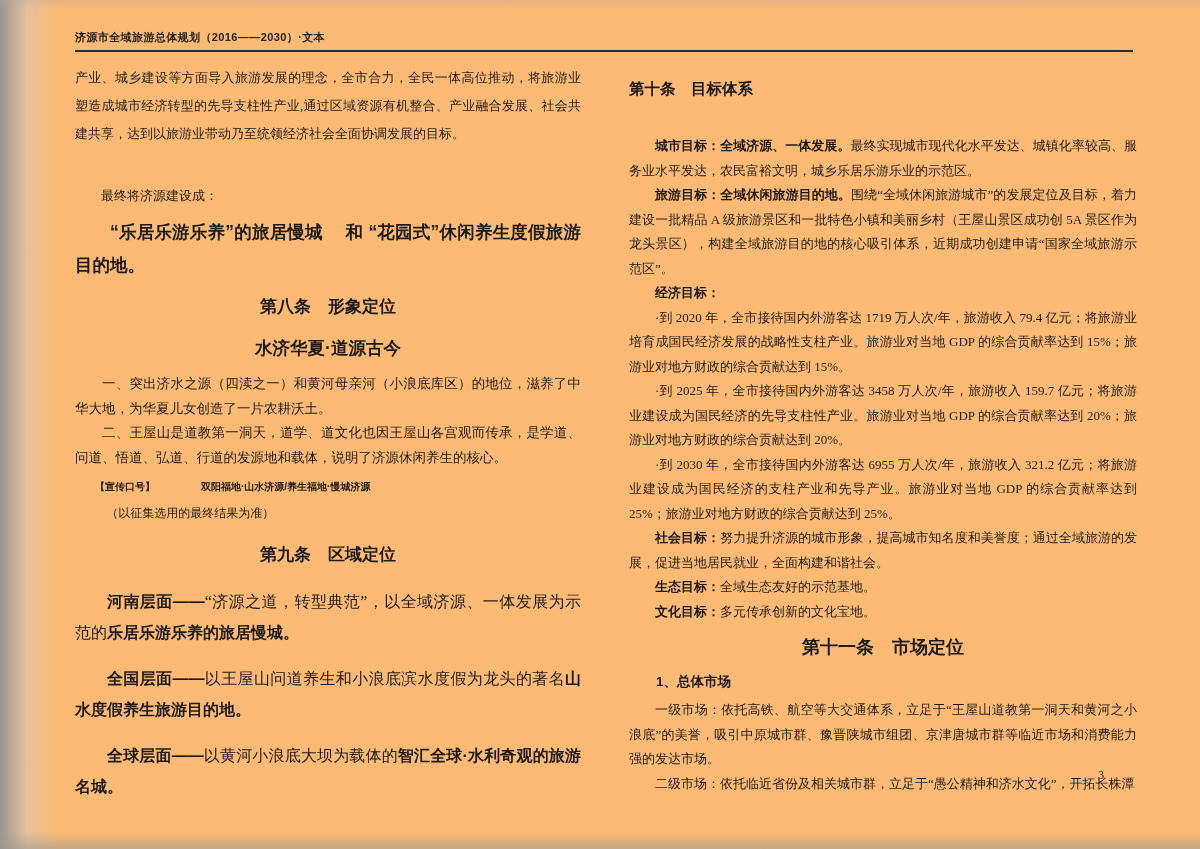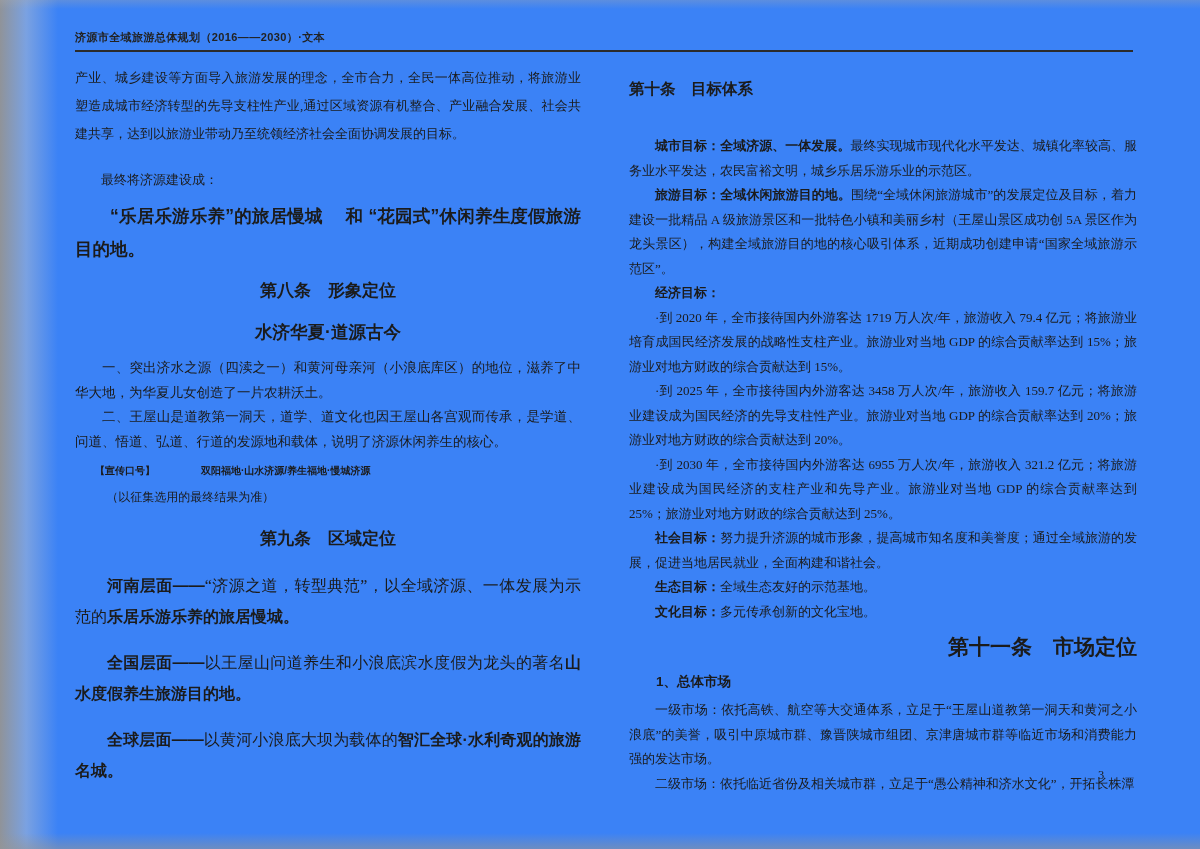--- a/index.html
+++ b/index.html
@@ -1,17 +1,17 @@
 <!DOCTYPE html>
 <html><head>
 <meta charset="utf-8">
 <style>
   html,body{margin:0;padding:0;background:#e8e8e8;}
   .page{
-    position:relative;width:1200px;height:849px;background:#3b82f6;
+    position:relative;width:1200px;height:849px;background:#fdba74;
     font-family:"Liberation Serif","DejaVu Serif",serif;color:#1b1b1b;
     overflow:hidden;
   }
   
   .edge-left{position:absolute;left:0;top:0;bottom:0;width:58px;
     background:linear-gradient(90deg,rgba(148,148,148,.95) 0%,rgba(200,200,200,.45) 45%,rgba(255,255,255,0) 100%);}
   .edge-bottom{position:absolute;left:0;right:0;bottom:0;height:16px;
     background:linear-gradient(0deg,rgba(150,150,150,.55),rgba(255,255,255,0));}
   .edge-top{position:absolute;left:0;right:0;top:0;height:9px;
     background:linear-gradient(180deg,rgba(170,170,170,.30),rgba(255,255,255,0));}
@@ -22,39 +22,39 @@
 
   .col{position:absolute;top:64px;}
   .col-left{left:75px;width:506px;}
   .col-right{left:629px;width:508px;}
 
   p{margin:0;text-align:justify;}
   .b{font-family:"Liberation Sans","DejaVu Sans",sans-serif;font-weight:bold;}
 
   
   .p1{font-size:13px;line-height:28px;}
-  .p2{font-size:13px;line-height:24px;margin-top:20px;text-indent:2em;}
+  .p2{font-size:13px;line-height:24px;margin-top:36px;text-indent:2em;}
   .slogan{font-size:17.5px;line-height:33px;margin-top:8px;text-indent:2em;}
   .art-h{font-size:17px;line-height:22px;margin-top:14px;text-align:center;}
   .h-center{font-size:17.5px;line-height:24px;margin-top:18px;text-align:center;}
   .item{font-size:13.5px;line-height:24.5px;text-indent:2em;}
   .item-first{margin-top:12px;}
   .slogan2{font-size:10px;line-height:22px;margin-top:6px;text-indent:2em;text-align:left;}
   .slogan2 .lab{margin-right:46px;}
   .note{font-size:12px;line-height:18px;margin-top:6px;text-indent:2.6em;text-align:left;}
   .h9{margin-top:22px;}
   .layer{font-size:16px;line-height:31px;text-indent:2em;}
   .layer-first{margin-top:20px;}
   .layer + .layer{margin-top:15px;}
 
   
   .h10{font-size:15.5px;line-height:22px;margin-top:14px;text-align:left;}
   .rb{font-size:13px;line-height:24.5px;text-indent:2em;}
   .rb-first{margin-top:34px;}
-  .h11{font-size:21px;line-height:22px;margin-top:12px;text-align:right;}
+  .h11{font-size:18px;line-height:22px;margin-top:12px;text-align:center;}
   .sub{font-size:13.5px;line-height:20px;margin-top:14px;text-indent:2em;text-align:left;}
   .mk1{margin-top:6px;}
 
   .pageno{position:absolute;left:1098px;top:768px;font-size:12.5px;color:#1b1b1b;}
 </style>
 </head>
 <body>
 
 <div class="page">
 

